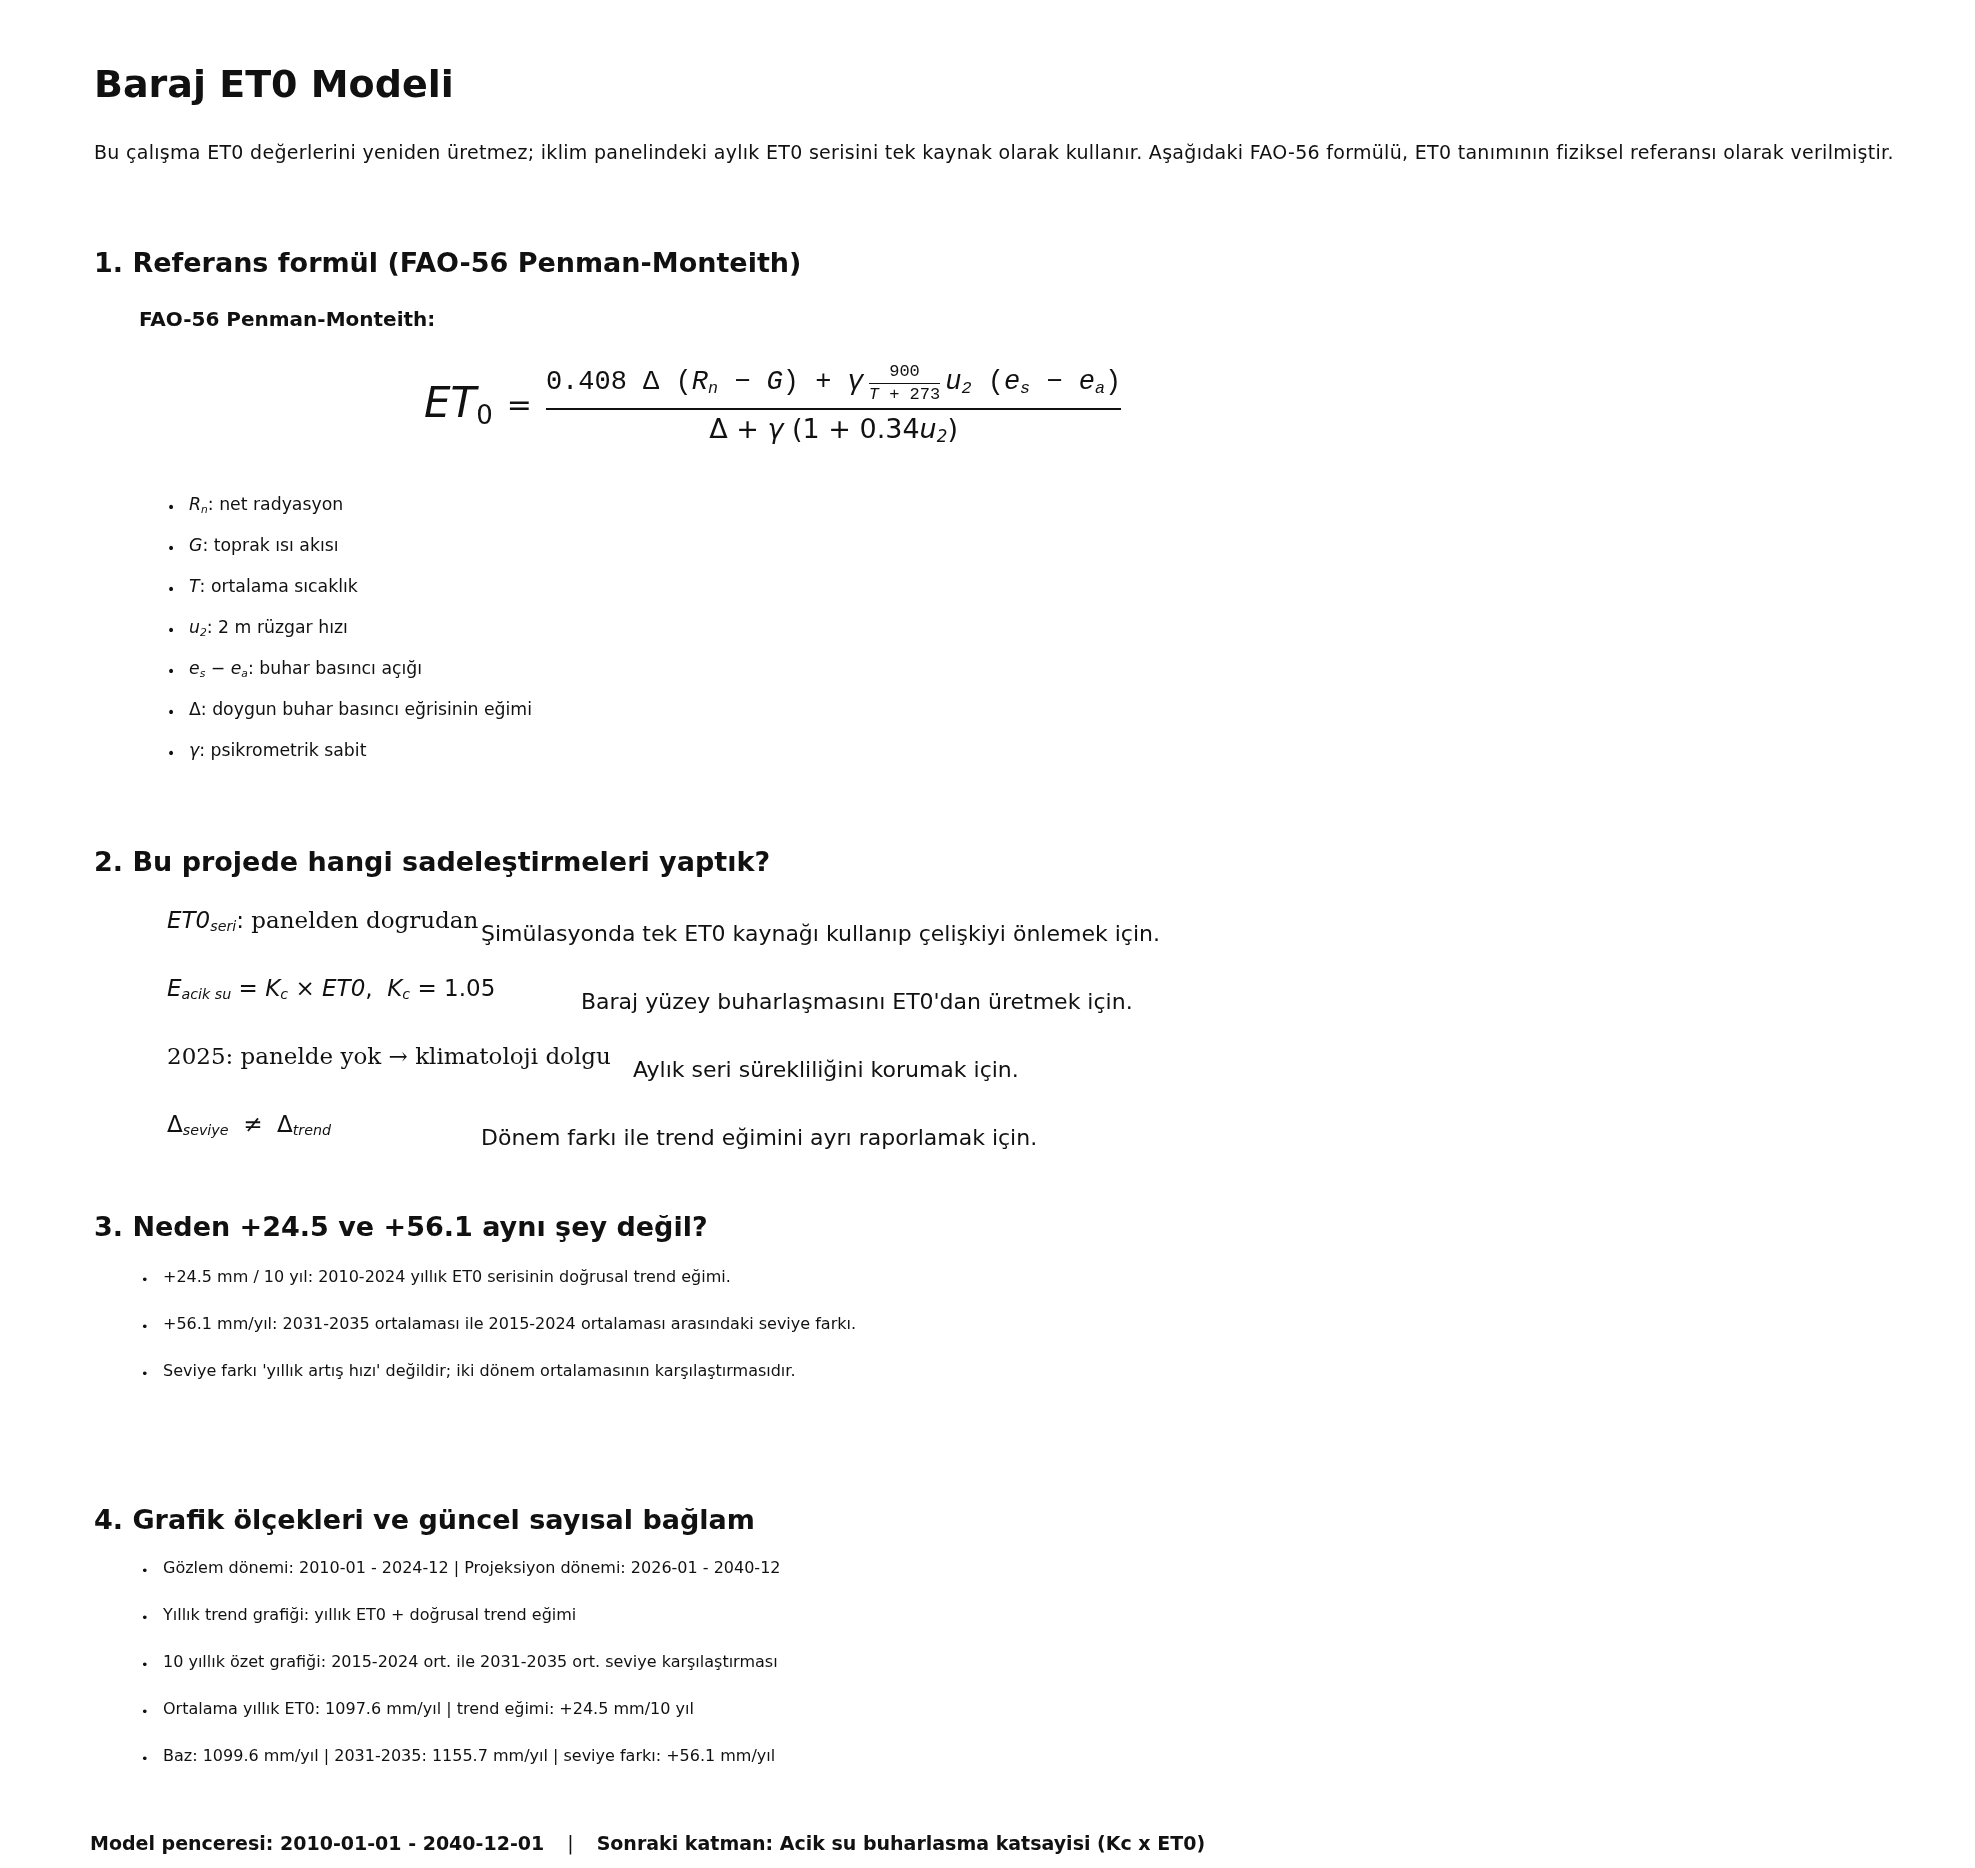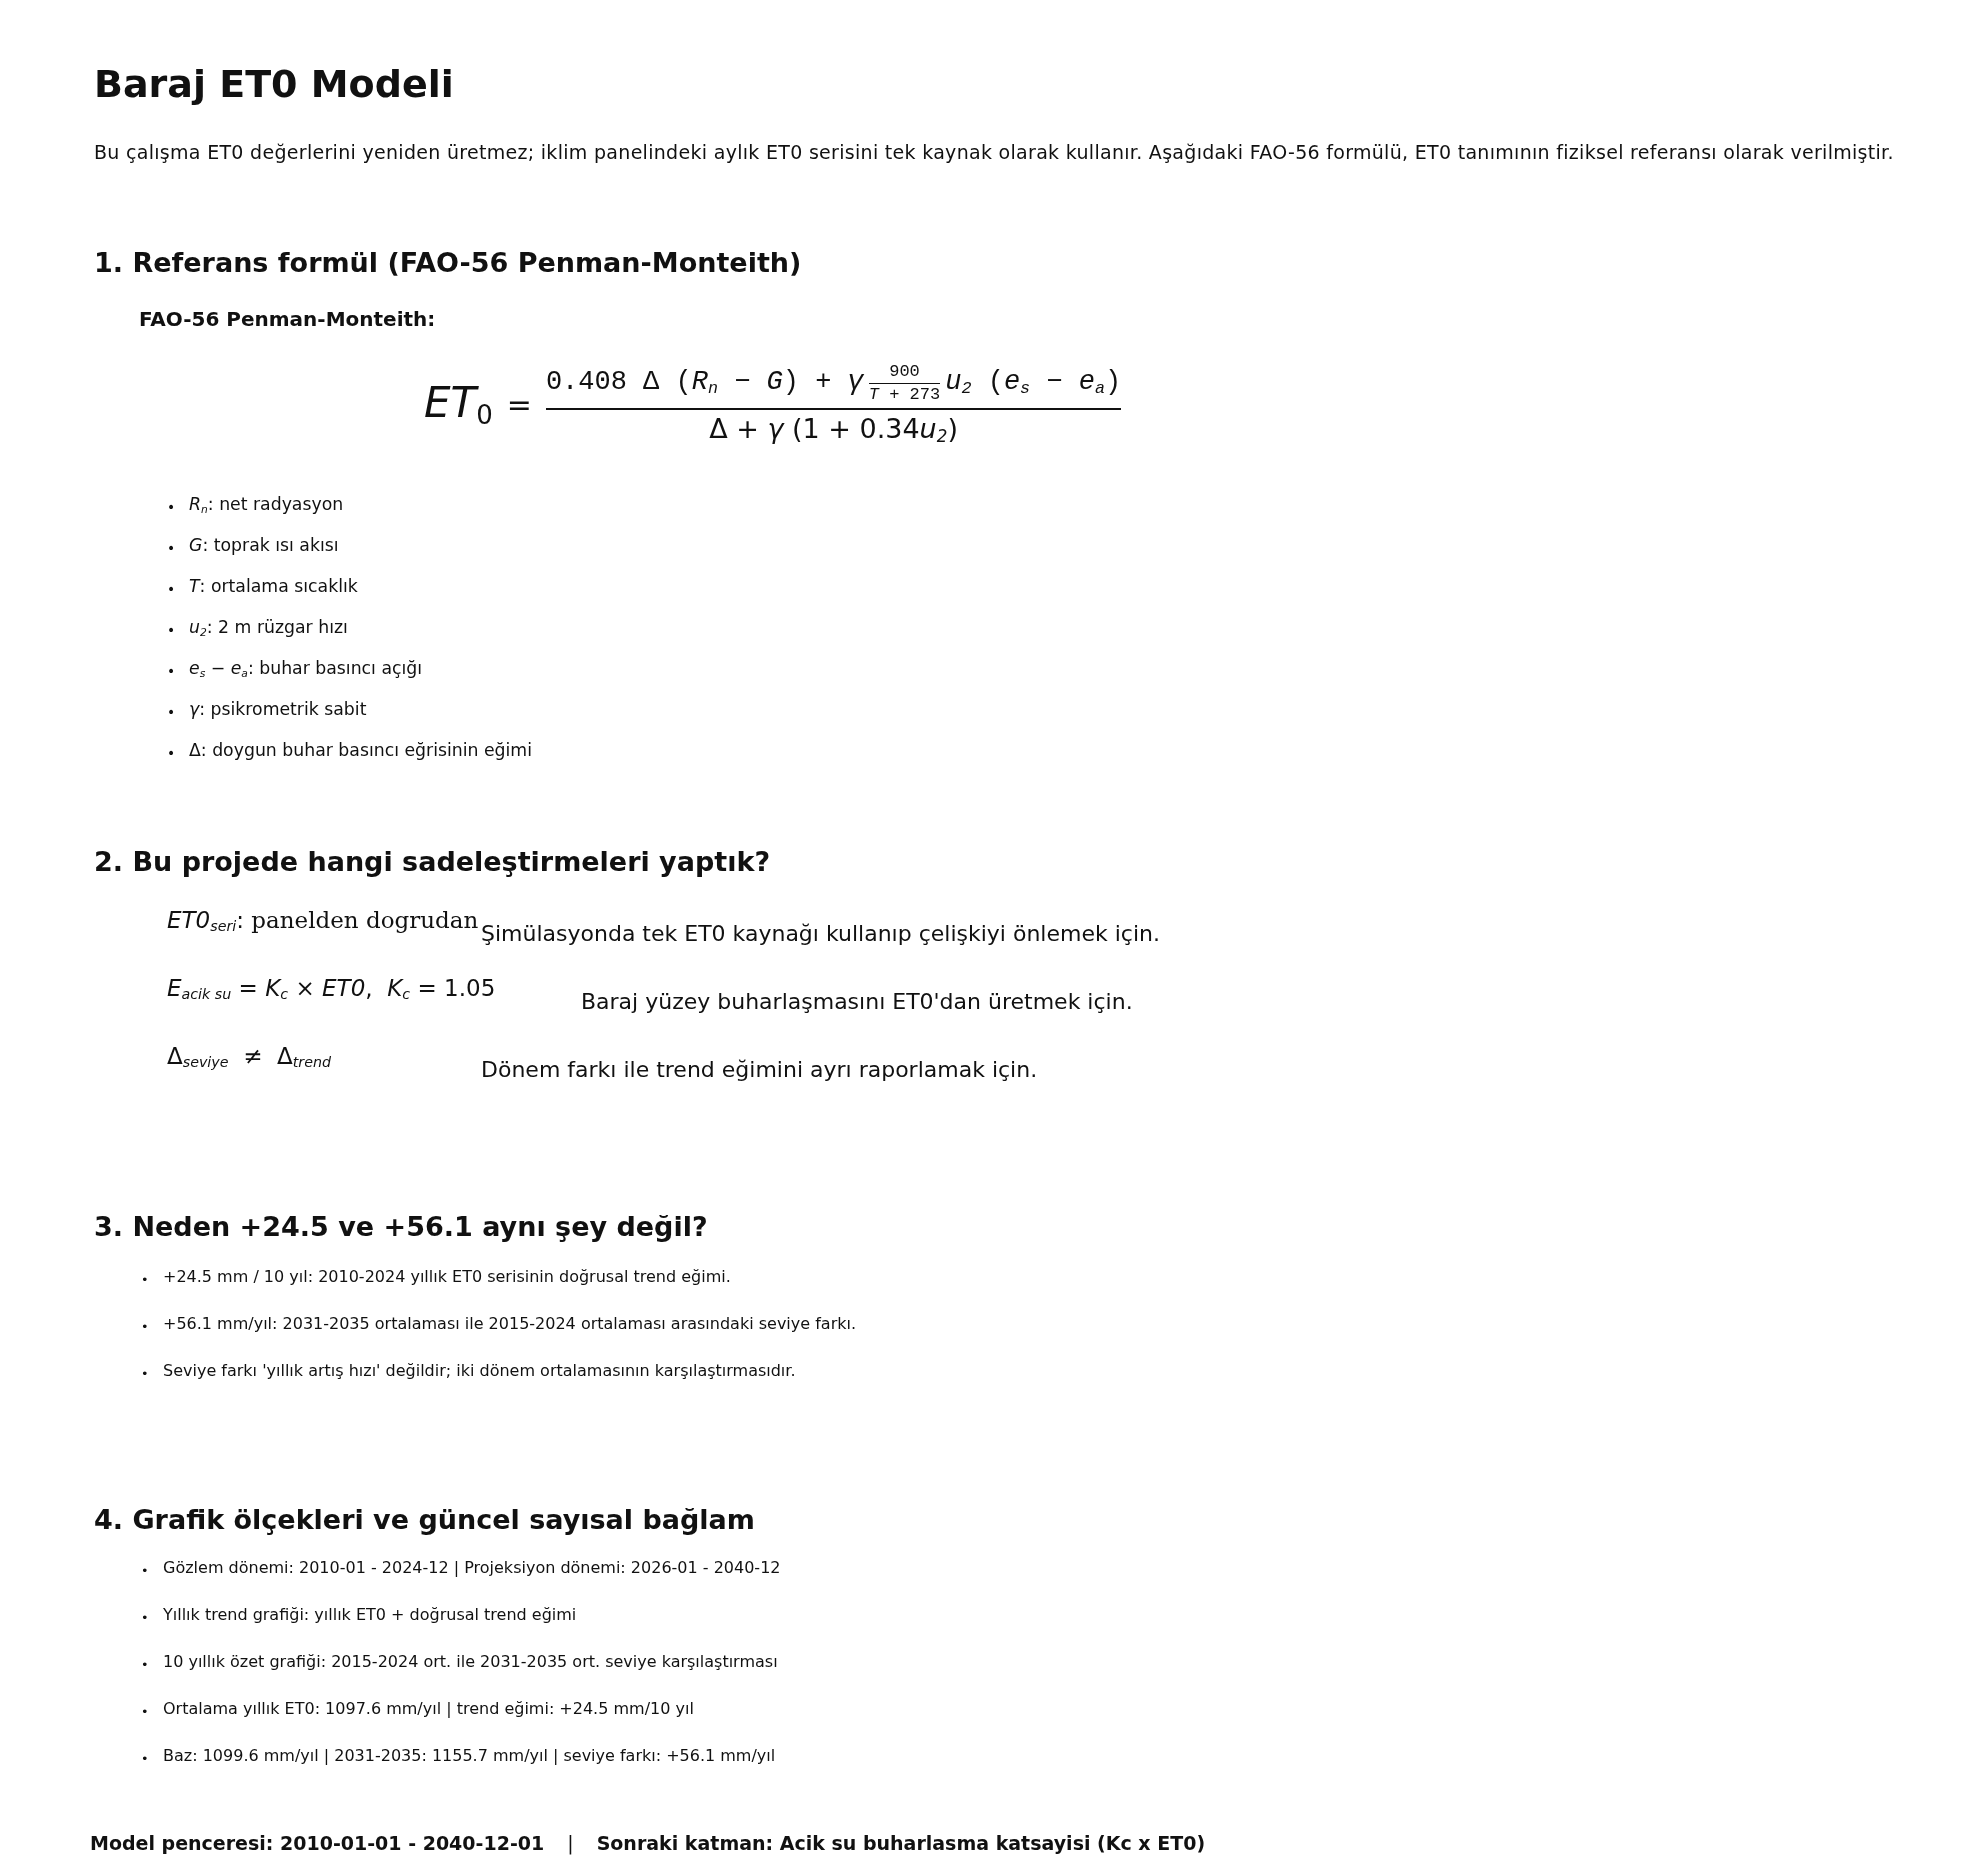--- a/index.html
+++ b/index.html
@@ -104,37 +104,41 @@
     <div class="bullet-row">
       <span class="dot"></span>
       <span class="btext"><span class="seg-i">u</span><span class="seg-isub">2</span><span class="seg-r">: 2 m rüzgar hızı</span></span>
     </div>
     <div class="bullet-row">
       <span class="dot"></span>
       <span class="btext"><span class="seg-i">e</span><span class="seg-isub">s</span><span class="seg-r"> − </span><span class="seg-i">e</span><span class="seg-isub">a</span><span class="seg-r">: buhar basıncı açığı</span></span>
     </div>
     <div class="bullet-row">
       <span class="dot"></span>
-      <span class="btext"><span class="seg-i">γ</span><span class="seg-r">: psikrometrik sabit</span></span>
+      <span class="btext"><span class="seg-r">Δ</span><span class="seg-r">: doygun buhar basıncı eğrisinin eğimi</span></span>
     </div>
     <div class="bullet-row">
       <span class="dot"></span>
-      <span class="btext"><span class="seg-r">Δ</span><span class="seg-r">: doygun buhar basıncı eğrisinin eğimi</span></span>
+      <span class="btext"><span class="seg-i">γ</span><span class="seg-r">: psikrometrik sabit</span></span>
     </div>
   </div>
 
 <div class="h2" id="h-s2">2. Bu projede hangi sadeleştirmeleri yaptık?</div>
 <div class="s2rows">
     <div class="s2row">
       <span class="s2math"><span class="seg-i">ET0</span><span class="seg-isub">seri</span><span class="seg-r">:</span><span class="seg-serif"> panelden dogrudan</span></span>
       <span class="s2why why0">Şimülasyonda tek ET0 kaynağı kullanıp çelişkiyi önlemek için.</span>
     </div>
     <div class="s2row">
       <span class="s2math"><span class="seg-i">E</span><span class="seg-isub">acik su</span><span class="seg-r"> = </span><span class="seg-i">K</span><span class="seg-isub">c</span><span class="seg-r"> × </span><span class="seg-i">ET</span><span class="seg-i">0</span><span class="seg-r">,  </span><span class="seg-i">K</span><span class="seg-isub">c</span><span class="seg-r"> = 1.05</span></span>
       <span class="s2why why1">Baraj yüzey buharlaşmasını ET0'dan üretmek için.</span>
+    </div>
+    <div class="s2row">
+      <span class="s2math"><span class="seg-serif">2025: panelde yok → klimatoloji dolgu</span></span>
+      <span class="s2why why2">Aylık seri sürekliliğini korumak için.</span>
     </div>
     <div class="s2row">
       <span class="s2math"><span class="seg-r">Δ</span><span class="seg-isub">seviye</span><span class="seg-r">  ≠  </span><span class="seg-r">Δ</span><span class="seg-isub">trend</span></span>
       <span class="s2why why3">Dönem farkı ile trend eğimini ayrı raporlamak için.</span>
     </div>
   </div>
 
 <div class="h2" id="h-s3">3. Neden +24.5 ve +56.1 aynı şey değil?</div>
 <div class="blist" id="s3-list">
     <div class="bullet-row">

